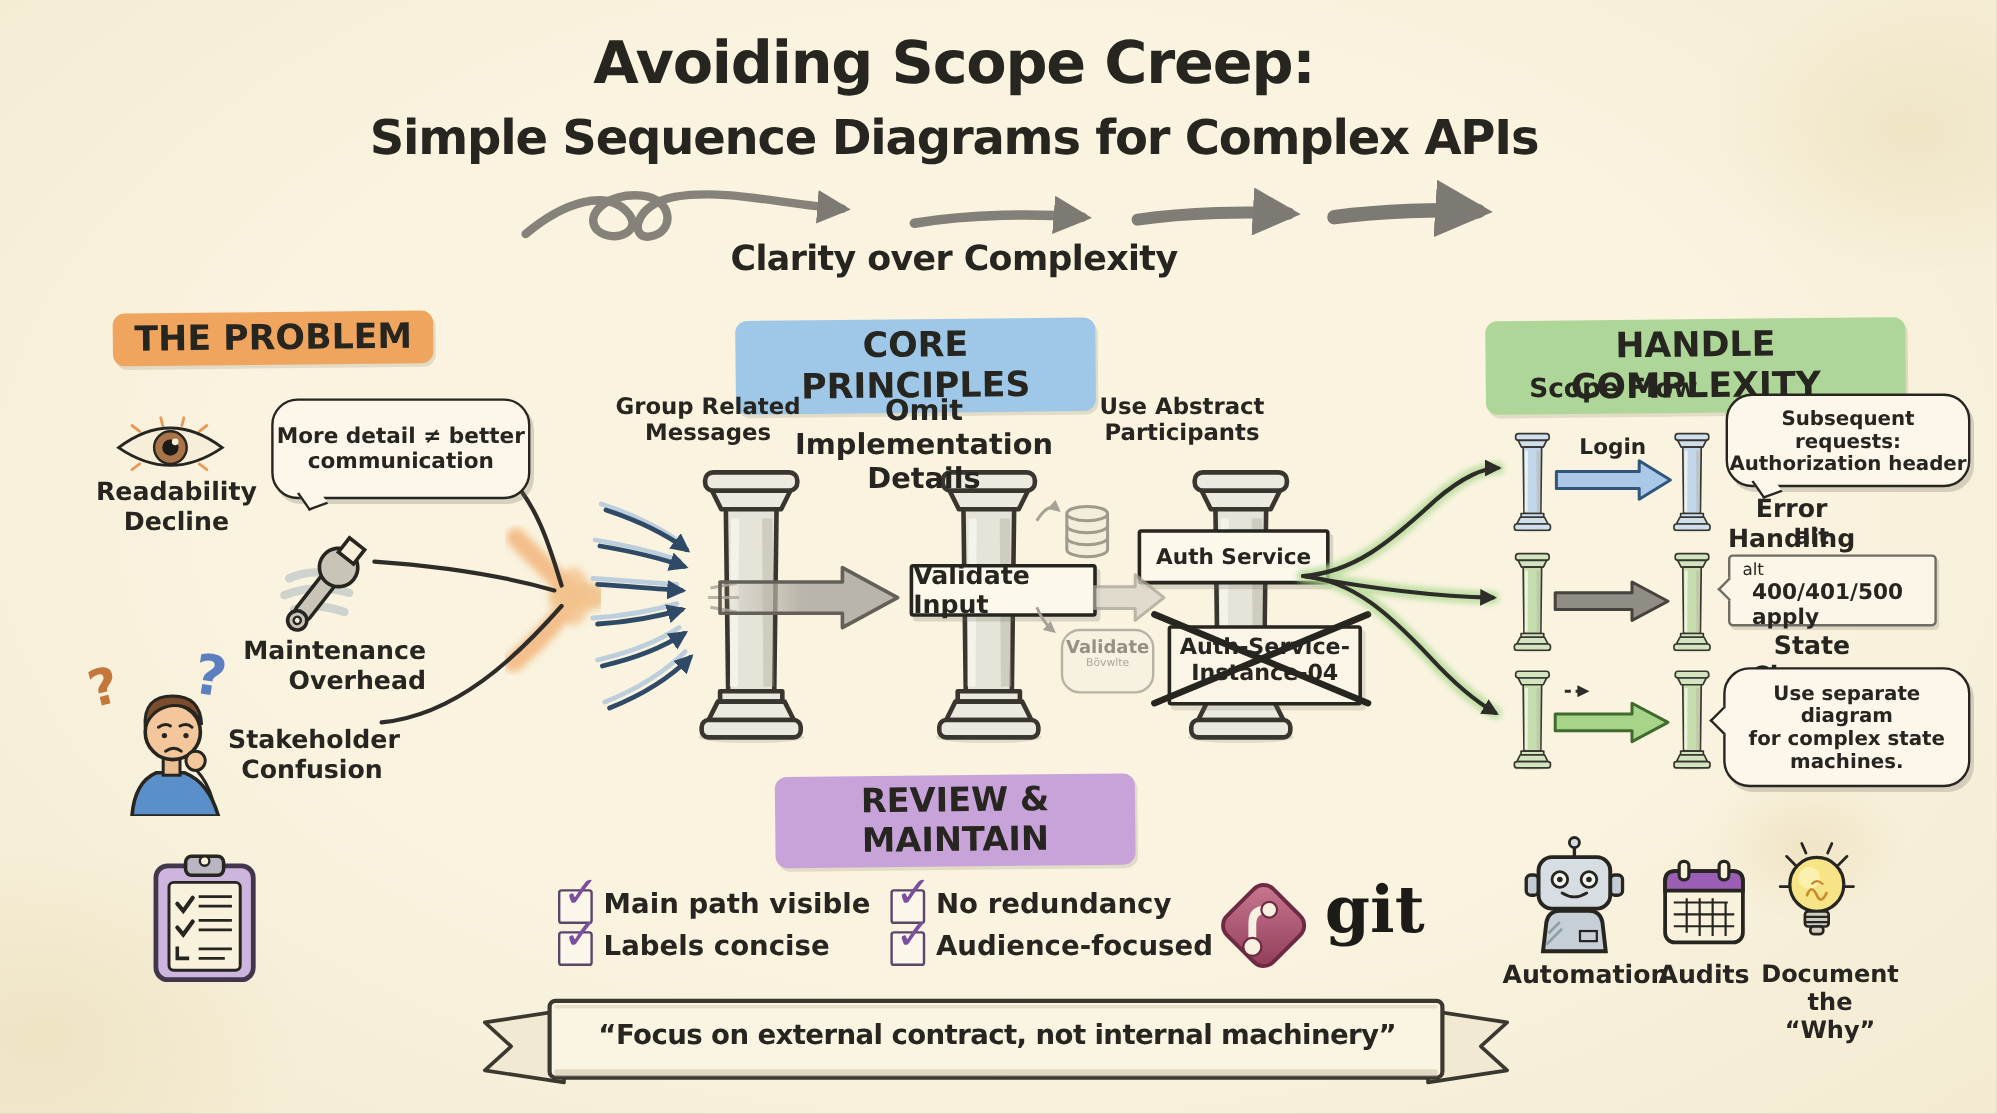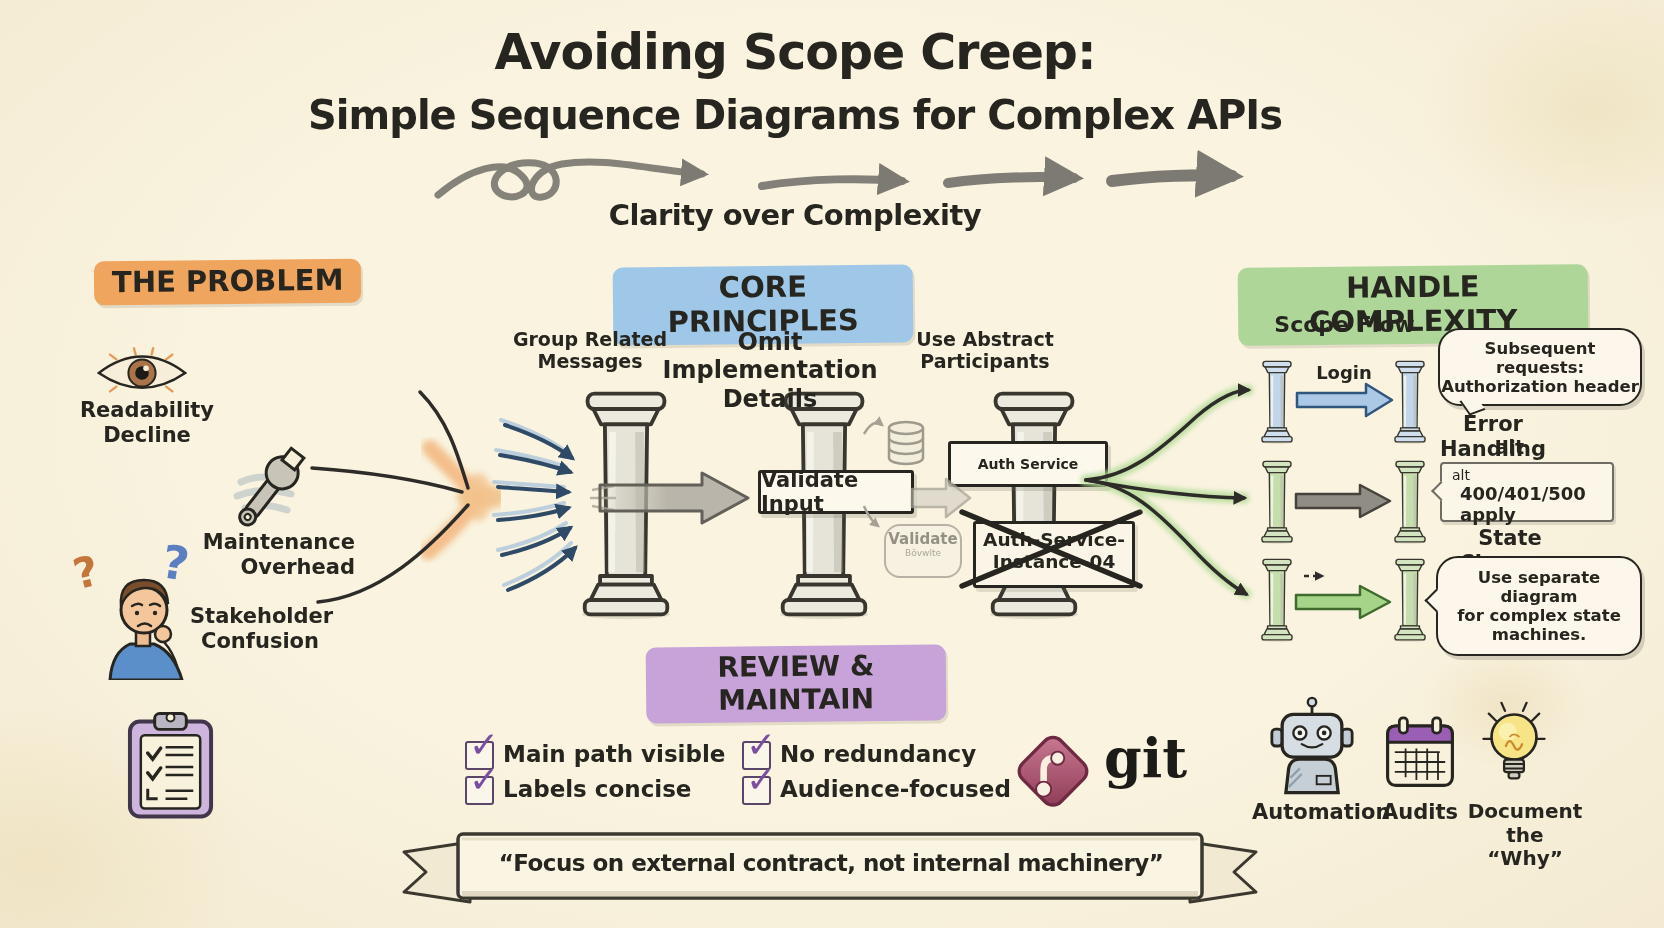--- a/index.html
+++ b/index.html
@@ -151,20 +151,24 @@
     <g stroke="#e89a5a" stroke-width="3" stroke-linecap="round">
       <path d="M20 12 L28 18 M50 4 L52 12 M74 4 L72 12 M98 12 L90 18 M20 58 L28 52 M98 58 L90 52"></path>
     </g>
     <path d="M6 35 Q60 -6 114 35 Q60 72 6 35 Z" fill="#f7eeda" stroke="#26251f" stroke-width="3"></path>
     <circle cx="60" cy="35" r="17" fill="#a9744a" stroke="#26251f" stroke-width="2.5"></circle>
     <circle cx="60" cy="35" r="8.5" fill="#1d1b18"></circle>
     <circle cx="65" cy="29" r="3.5" fill="#f7eeda"></circle>
   </svg>
   <div class="lbl" style="left:62px; top:398px; width:170px; font-size:21px;">Readability Decline</div>
 
+  <div class="bubble tail-bl" style="left:226px; top:332px; width:212px; height:80px; font-size:18px;">
+    <span>More detail ≠ better</span>
+    <span>communication</span>
+  </div>
 
   <svg class="abs z3" style="left:222px; top:446px; width:92px; height:90px;" viewBox="0 0 90 90">
     <path d="M18 36 q22 -10 48 0 M14 50 q26 -10 54 -2 M22 62 q20 -6 42 2" stroke="#8fa3b4" stroke-width="7" opacity=".4" fill="none" stroke-linecap="round"></path>
     <g transform="rotate(38 45 45)">
       <rect x="38" y="32" width="14" height="44" rx="6" fill="#c8c4b8" stroke="#26251f" stroke-width="3"></rect>
       <circle cx="45" cy="22" r="16" fill="#c8c4b8" stroke="#26251f" stroke-width="3"></circle>
       <rect x="37" y="-3" width="16" height="15" fill="#f7efd8" stroke="#26251f" stroke-width="3"></rect>
       <circle cx="45" cy="78" r="8" fill="#c8c4b8" stroke="#26251f" stroke-width="3"></circle>
       <circle cx="45" cy="78" r="3" fill="#f7efd8" stroke="#26251f" stroke-width="2"></circle>
     </g>
@@ -200,21 +204,21 @@
   <svg class="pillar pillar-std" style="left:986px; top:388px; width:96px; height:234px;">
       <use href="#pillar-shape" width="100%" height="100%"></use>
     </svg>
 
   <div class="msg-box" style="left:758px; top:470px; width:150px; height:38px; font-size:21px;">Validate Input</div>
   <div class="faded-box" style="left:884px; top:524px; width:74px; height:50px;">
     <div style="font-size:15px; font-weight:bold; margin-top:4px;">Validate</div>
     <div style="font-size:9px; color:#a5a093;">Bõvwlte</div>
   </div>
 
-  <div class="msg-box" style="left:948px; top:441px; width:154px; height:40px; font-size:14px;">Auth Service</div>
+  <div class="msg-box" style="left:948px; top:441px; width:154px; height:40px; font-size:18px;">Auth Service</div>
   <div class="crossed-box" style="left:973px; top:521px; width:156px; height:56px; font-size:18.5px;">Auth-Service-Instance-04</div>
 
   <svg class="layer z4" viewBox="0 0 1664 928">
     <defs>
       <marker id="m-dark" markerWidth="4" markerHeight="4" refX="3" refY="2" orient="auto" markerUnits="strokeWidth">
           <path d="M0 0 L4 2 L0 4 Z" fill="#2e2c28"></path>
         </marker>
       <marker id="m-lite" markerWidth="4" markerHeight="4" refX="3" refY="2" orient="auto" markerUnits="strokeWidth">
           <path d="M0 0 L4 2 L0 4 Z" fill="#a5a195"></path>
         </marker>

